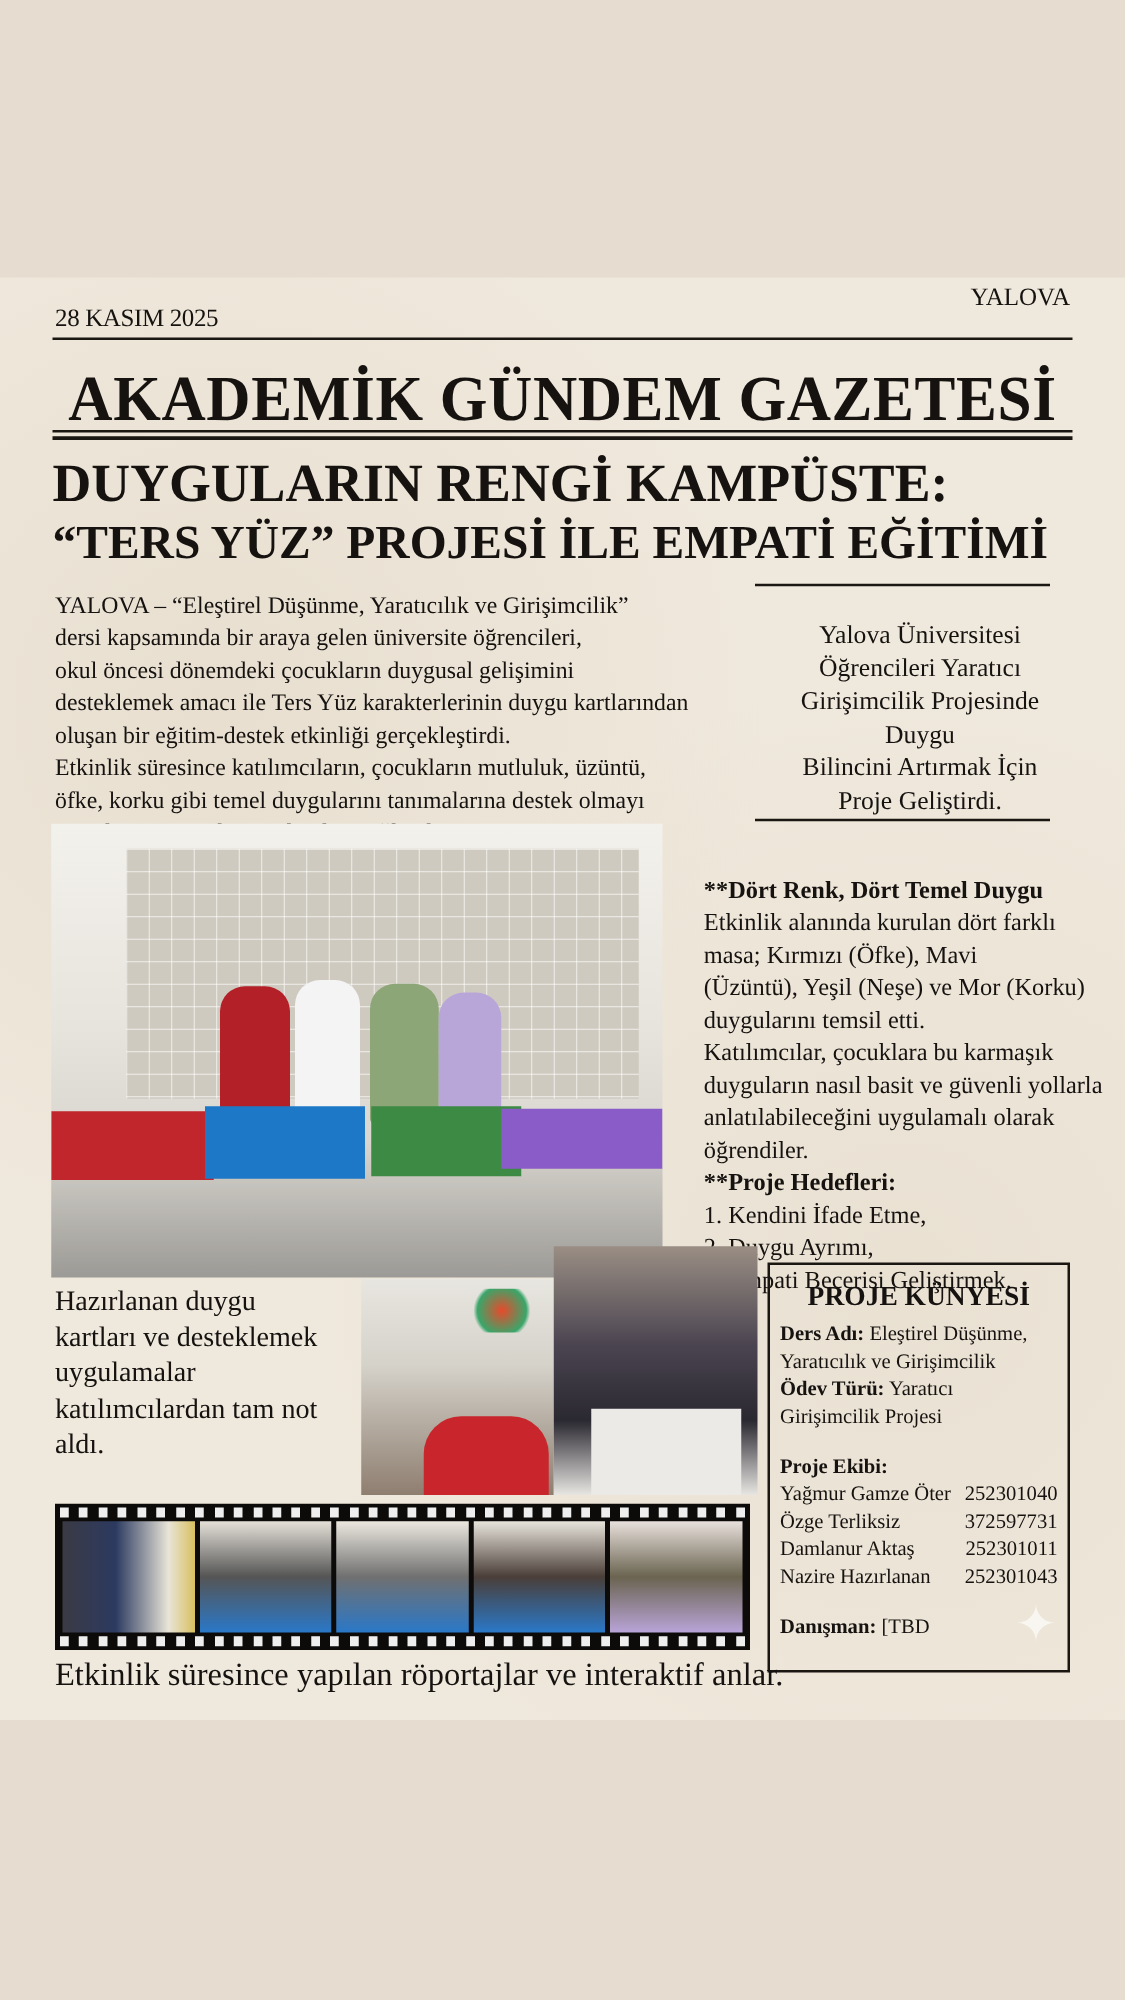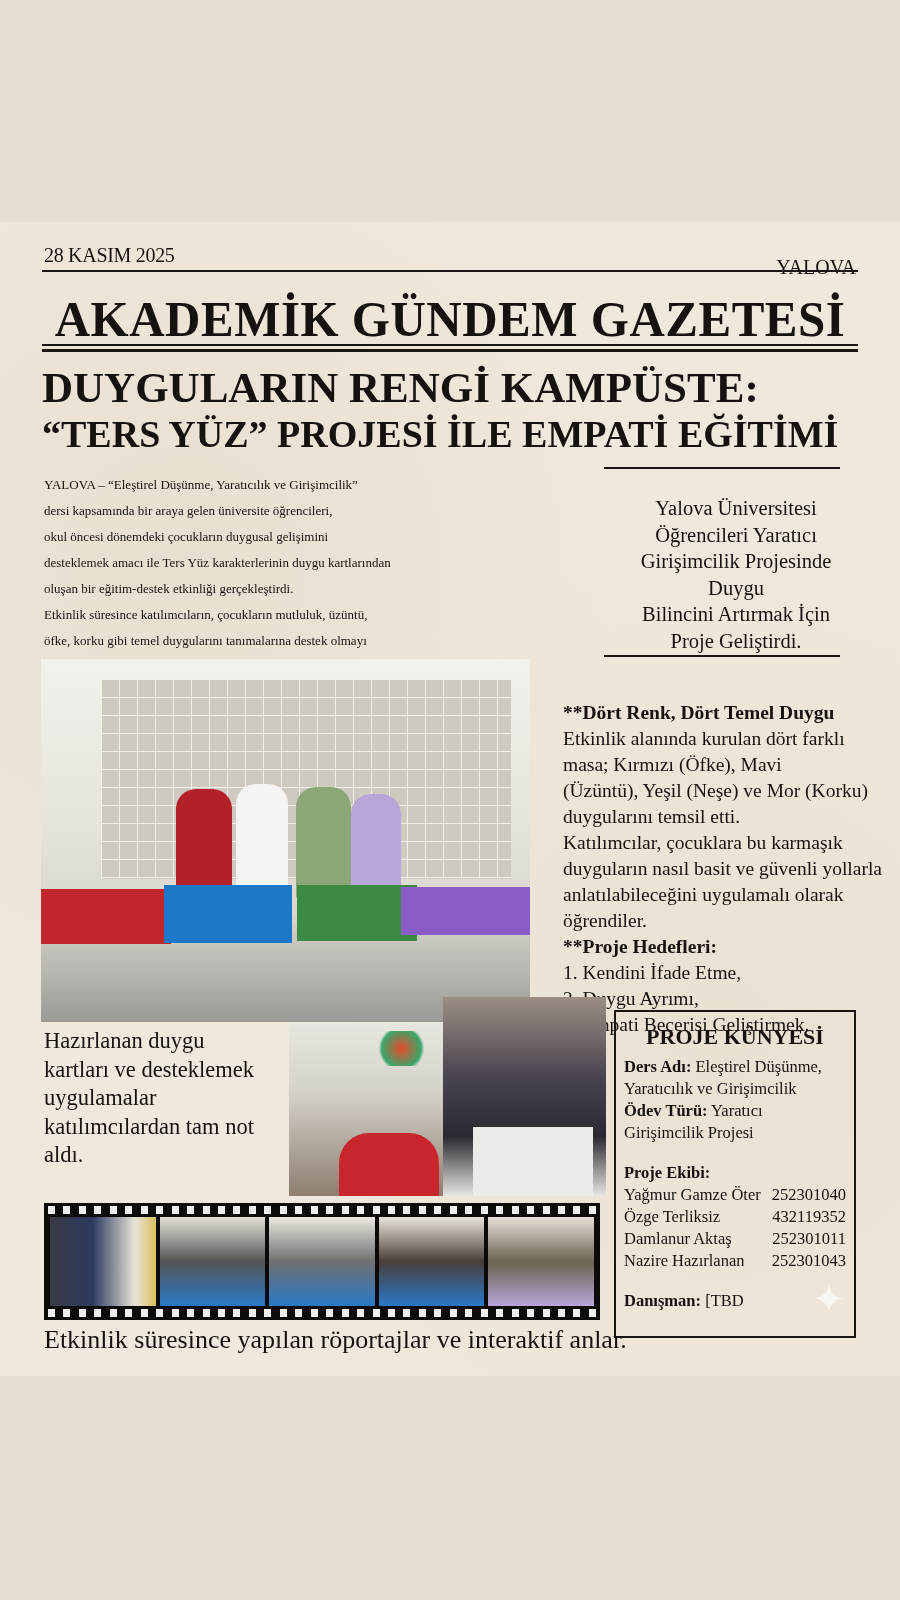--- a/index.html
+++ b/index.html
@@ -1,25 +1,25 @@
 <!DOCTYPE html>
 <html><head>
 <meta charset="utf-8">
 <style>
   html, body { margin:0; padding:0; }
   body { width:900px; height:1600px; background:#e6ddd0; position:relative; overflow:hidden; font-family:"Liberation Serif", "DejaVu Serif", serif; color:#151210; }
   .paper { position:absolute; left:0; top:222px; width:900px; height:1154px; background:#efe8dc;
     background-image: radial-gradient(circle at 20% 30%, rgba(210,195,170,.25) 0, transparent 40%), radial-gradient(circle at 80% 70%, rgba(210,195,170,.2) 0, transparent 45%); }
   .abs { position:absolute; }
   .dateline { left:44px; top:244px; font-size:20px; letter-spacing:-0.3px; }
-  .city { right:44px; top:256px; font-size:20px; }
+  .city { right:44px; top:227px; font-size:20px; }
   .rule { left:42px; width:816px; height:2px; background:#1a1612; }
   .masthead { left:42px; width:816px; top:290px; text-align:center; font-size:49px; font-weight:bold; letter-spacing:0.5px; transform:scaleY(1.05); }
   .headline { left:42px; width:816px; font-weight:bold; font-size:43px; line-height:47px; }
-  .lede { left:44px; top:472px; width:580px; font-size:13px; line-height:26px; }
+  .lede { left:44px; top:472px; width:580px; font-size:19px; line-height:26px; }
   .pull { left:616px; top:495px; width:240px; text-align:center; font-size:20.5px; line-height:26.5px; }
   .photo { background:#bbb; overflow:hidden; }
   .right-col { left:563px; top:700px; width:335px; font-size:19.5px; line-height:26px; }
   .caption1 { left:44px; top:1027px; width:250px; font-size:22.5px; line-height:28.5px; }
   .kunye { left:614px; top:1010px; width:242px; height:328px; border:2px solid #1a1612; box-sizing:border-box; padding:10px 8px; font-size:16.5px; line-height:22px; }
   .kunye h3 { margin:4px 0 8px; text-align:center; font-size:22px; font-weight:bold; }
   .kunye .row { display:flex; justify-content:space-between; }
   .film { left:44px; top:1203px; width:556px; height:117px; background:#0d0b0a; }
   .holes { position:absolute; left:4px; right:4px; height:8px; display:flex; justify-content:space-between; }
   .holes span { width:7px; height:8px; background:#eee; display:block; }
@@ -116,21 +116,21 @@
   <div><b>Ödev Türü:</b><span> Yaratıcı</span></div>
   <div>Girişimcilik Projesi</div>
   <div style="height:18px;"></div>
   <div><b>Proje Ekibi:</b></div>
   <div class="row">
       <span>Yağmur Gamze Öter</span>
       <span>252301040</span>
     </div>
   <div class="row">
       <span>Özge Terliksiz</span>
-      <span>432119352</span>
+      <span>372597731</span>
     </div>
   <div class="row">
       <span>Damlanur Aktaş</span>
       <span>252301011</span>
     </div>
   <div class="row">
       <span>Nazire Hazırlanan</span>
       <span>252301043</span>
     </div>
   <div style="height:18px;"></div>

